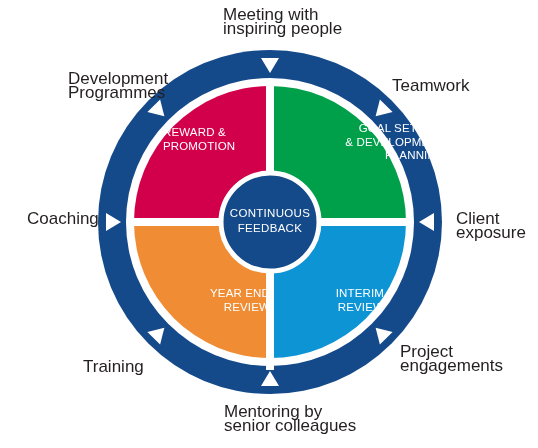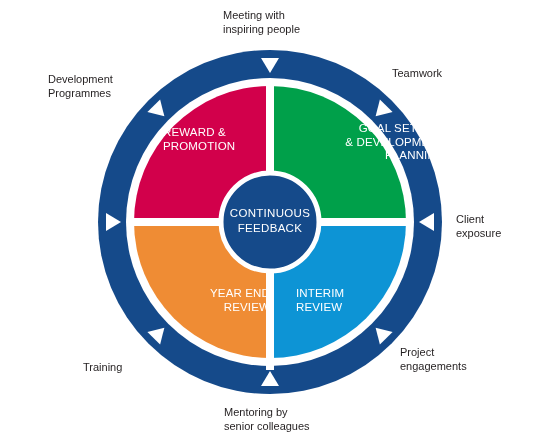--- a/index.html
+++ b/index.html
@@ -38,53 +38,53 @@
     font-size: 11.5px;
     line-height: 13.5px;
     font-weight: 400;
     letter-spacing: 0.15px;
     white-space: pre-line;
     pointer-events: none;
   }
   #label-reward   { left: 163px; top: 126px; width: 100px; text-align: left; }
   #label-goal     { left: 299px; top: 122px; width: 110px; text-align: right; margin-left: 36px; }
   #label-yearend  { left: 170px; top: 287px; width: 100px; text-align: right; }
-  #label-interim  { left: 296px; top: 287px; width: 100px; text-align: left; }
+  #label-interim  { left: 284px; top: 287px; width: 100px; text-align: right; }
 
   #label-center {
     position: absolute;
     left: 213px;
     top: 206px;
     width: 114px;
     text-align: center;
     color: #ffffff;
     font-size: 11.5px;
     line-height: 15px;
     letter-spacing: 0.3px;
     white-space: pre-line;
     pointer-events: none;
   }
 
   
   .outer-label {
     position: absolute;
     color: #231f20;
-    font-size: 11px;
+    font-size: 17px;
     line-height: 14px;
     font-weight: 400;
     white-space: pre-line;
   }
   #outer-meeting      { left: 223px; top: 8px;   width: 130px; text-align: left; }
-  #outer-teamwork     { left: 392px; top: 66px;  width: 100px; text-align: left; }
+  #outer-teamwork     { left: 392px; top: 79px;  width: 100px; text-align: left; }
   #outer-client       { left: 456px; top: 212px; width: 86px;  text-align: left; }
   #outer-project      { left: 400px; top: 345px; width: 110px; text-align: left; }
   #outer-mentoring    { left: 224px; top: 405px; width: 140px; text-align: left; }
   #outer-training     { left: 83px;  top: 344px; width: 90px;  text-align: left; margin-top: 16px; }
   #outer-coaching     { left: 27px;  top: 212px; width: 80px;  text-align: left; }
-  #outer-development  { left: 48px;  top: 72px;  width: 110px; text-align: left; }
+  #outer-development  { left: 68px;  top: 72px;  width: 110px; text-align: left; }
 </style>
 </head>
 <body>
 
 <div id="diagram-root">
 
   <svg class="wheel" viewBox="0 0 538 448" xmlns="http://www.w3.org/2000/svg" aria-hidden="true">
     <defs>
 
       <mask id="ring-mask">
@@ -183,17 +183,18 @@
 exposure</div>
 
   <div class="outer-label" id="outer-project">Project
 engagements</div>
 
   <div class="outer-label" id="outer-mentoring">Mentoring by
 senior colleagues</div>
 
   <div class="outer-label" id="outer-training">Training</div>
 
+  <div class="outer-label" id="outer-coaching">Coaching</div>
 
   <div class="outer-label" id="outer-development">Development
 Programmes</div>
 
 </div>
 
 </body></html>

